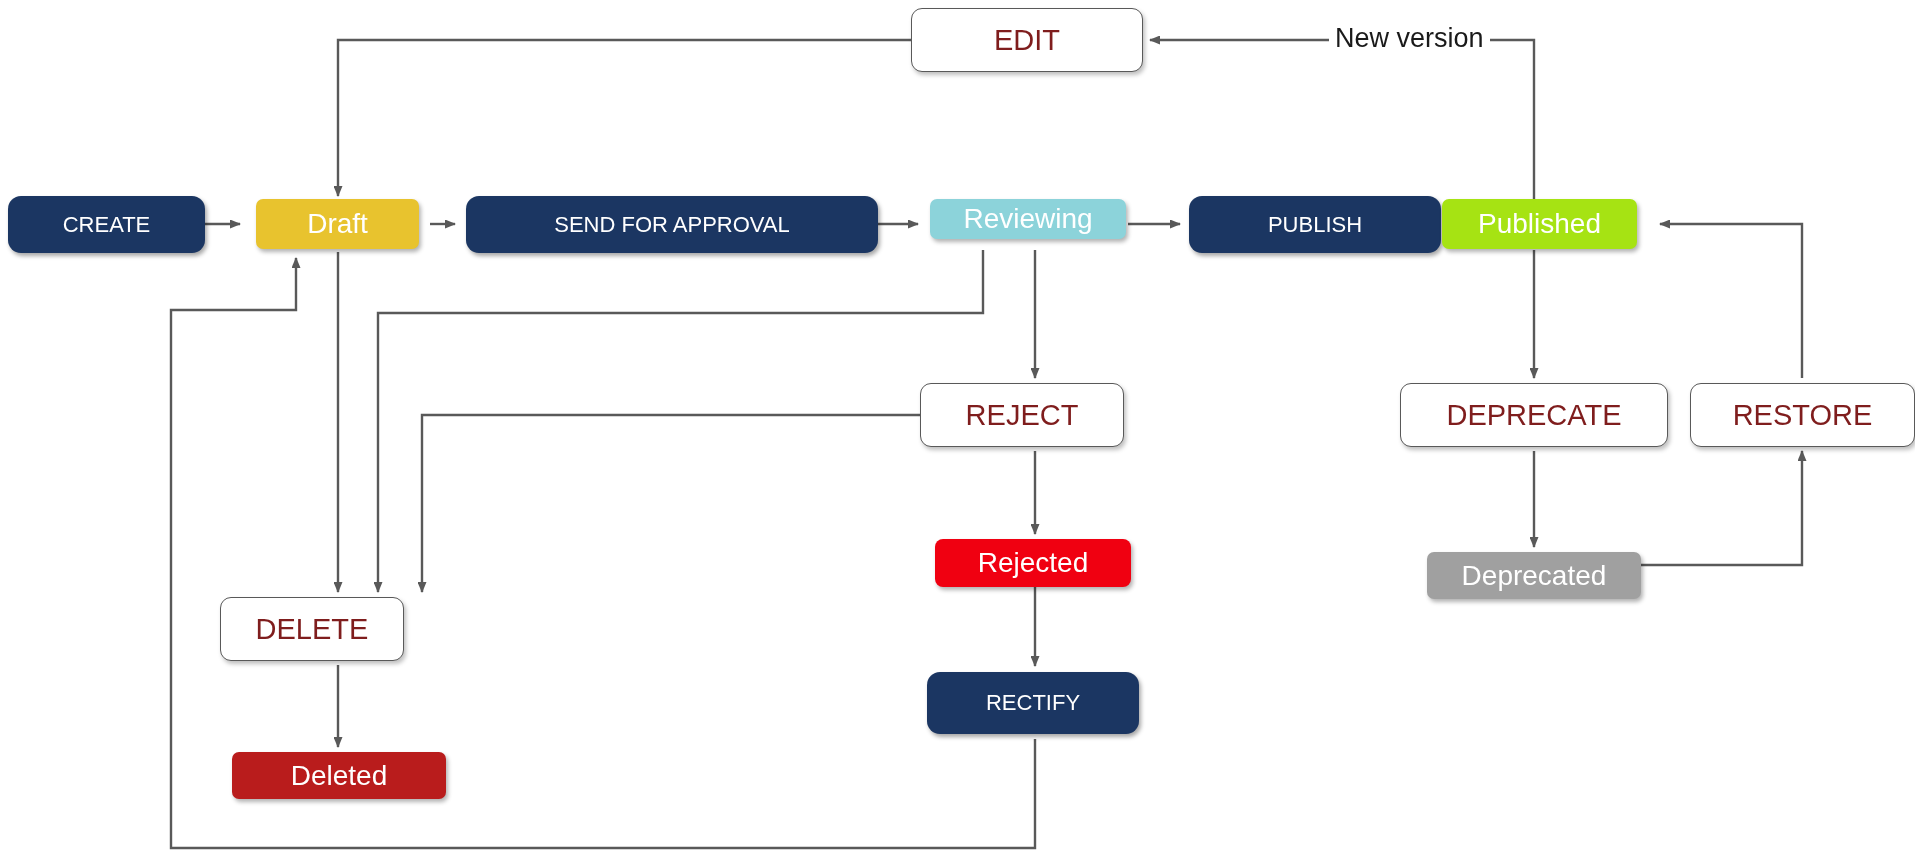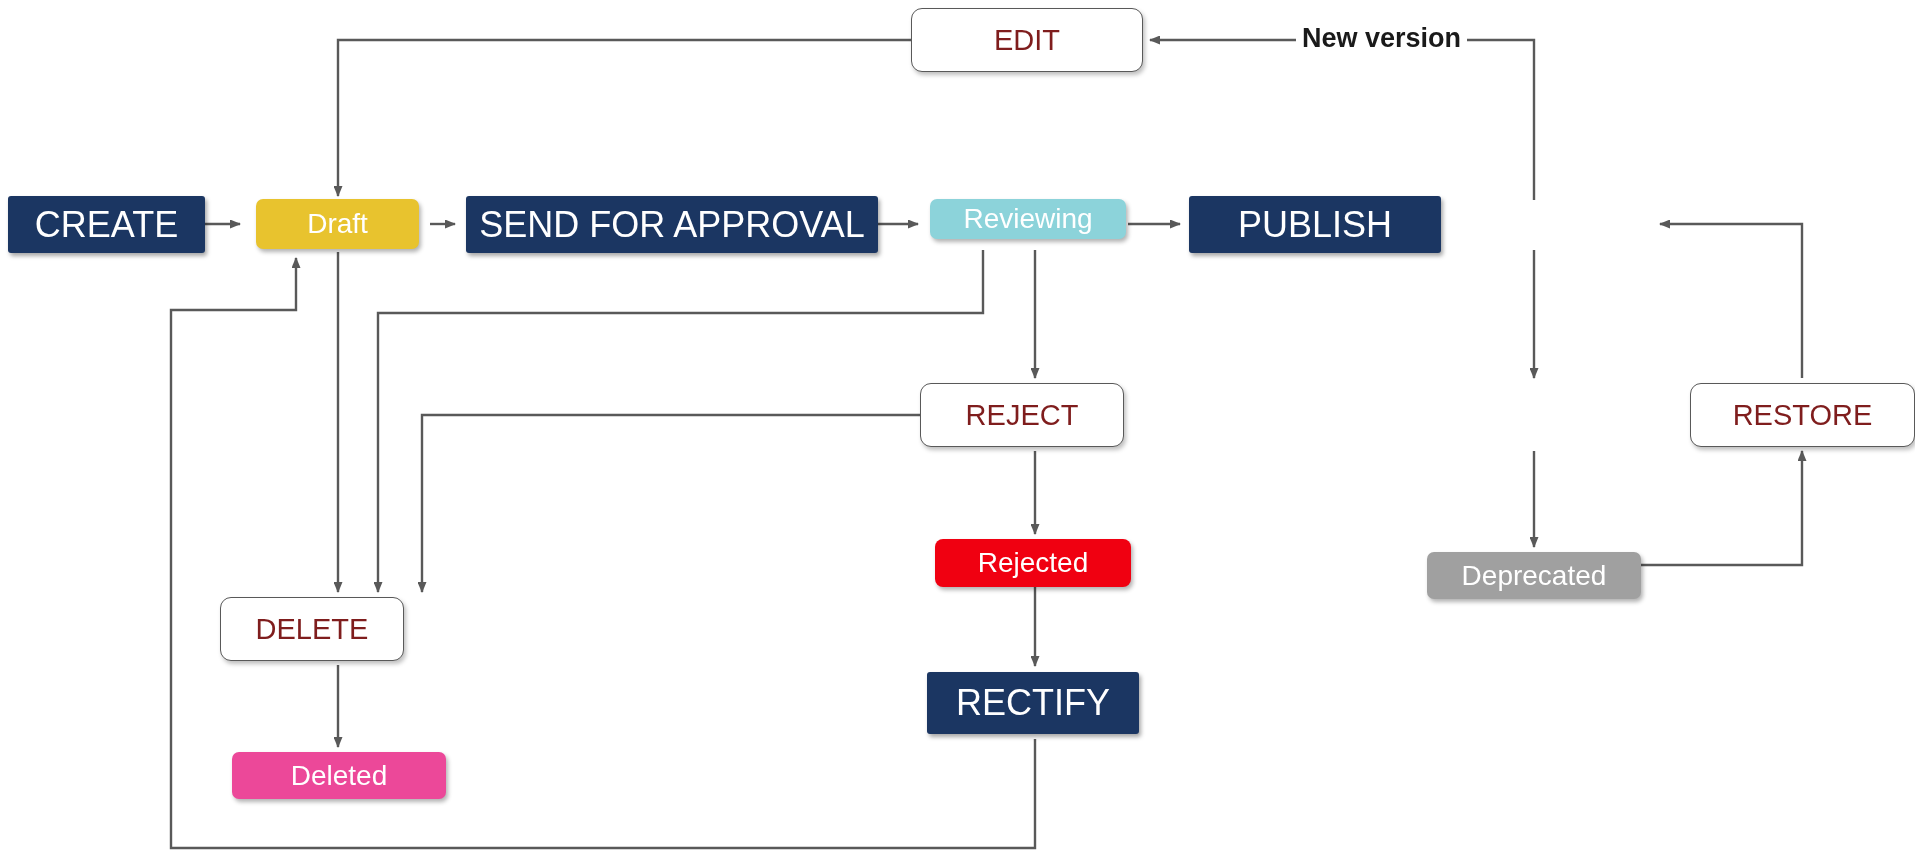--- a/index.html
+++ b/index.html
@@ -19,22 +19,22 @@
     line-height:1.05;
     white-space:nowrap;
     z-index:5;
   }
   .node span{display:block;}
 
   
   .n-action{
     background:#1b3662;
     color:#ffffff;
-    border-radius:3px;
-    font-size:36px;
+    border-radius:13px;
+    font-size:22px;
     box-shadow:2px 3px 4px rgba(0,0,0,0.35);
   }
   
   .n-transition{
     background:#ffffff;
     color:#7f1d1d;
     border:1.6px solid #595959;
     border-radius:11px;
     font-size:29px;
     box-shadow:2px 3px 4px rgba(0,0,0,0.25);
@@ -43,21 +43,21 @@
   .n-state{
     border-radius:7px;
     font-size:28px;
     color:#ffffff;
     box-shadow:2px 3px 4px rgba(0,0,0,0.30);
   }
   .s-draft{background:#e8c32e;}
   .s-review{background:#8cd3da;}
   .s-published{background:#a6e313;}
   .s-rejected{background:#f00011;border-radius:8px;}
-  .s-deleted{background:#ec4899;}
+  .s-deleted{background:#b91c1c;}
   .s-deprecated{background:#a0a0a0;}
 
   .edge-label{
     position:absolute;
     font-size:27px;
     color:#1a1a1a;
     white-space:nowrap;
     z-index:6;
     background:#ffffff;
     padding:0 6px;
@@ -129,20 +129,23 @@
   </div>
 
   <div class="node n-state s-review" style="left:930px;top:199px;width:196px;height:40px;">
     <span>Reviewing</span>
   </div>
 
   <div class="node n-action" style="left:1189px;top:196px;width:252px;height:57px;">
     <span>PUBLISH</span>
   </div>
 
+  <div class="node n-state s-published" style="left:1442px;top:199px;width:195px;height:50px;">
+    <span>Published</span>
+  </div>
 
   <div class="node n-transition" style="left:911px;top:8px;width:232px;height:64px;">
     <span>EDIT</span>
   </div>
 
   <div class="node n-transition" style="left:920px;top:383px;width:204px;height:64px;">
     <span>REJECT</span>
   </div>
 
   <div class="node n-state s-rejected" style="left:935px;top:539px;width:196px;height:48px;">
@@ -154,24 +157,27 @@
   </div>
 
   <div class="node n-transition" style="left:220px;top:597px;width:184px;height:64px;">
     <span>DELETE</span>
   </div>
 
   <div class="node n-state s-deleted" style="left:232px;top:752px;width:214px;height:47px;">
     <span>Deleted</span>
   </div>
 
+  <div class="node n-transition" style="left:1400px;top:383px;width:268px;height:64px;">
+    <span>DEPRECATE</span>
+  </div>
 
   <div class="node n-state s-deprecated" style="left:1427px;top:552px;width:214px;height:47px;">
     <span>Deprecated</span>
   </div>
 
   <div class="node n-transition" style="left:1690px;top:383px;width:225px;height:64px;">
     <span>RESTORE</span>
   </div>
 
-  <div class="edge-label" style="left:1296px;top:23px;font-weight:bold;">New version</div>
+  <div class="edge-label" style="left:1329px;top:23px;">New version</div>
 
 </div>
 
 </body></html>

